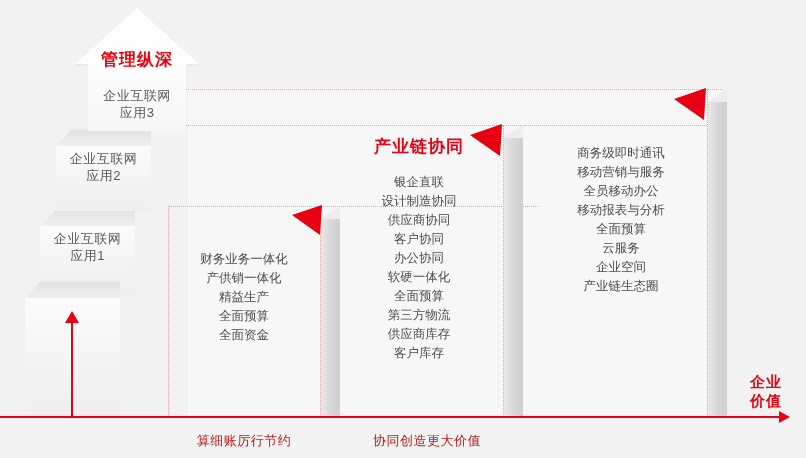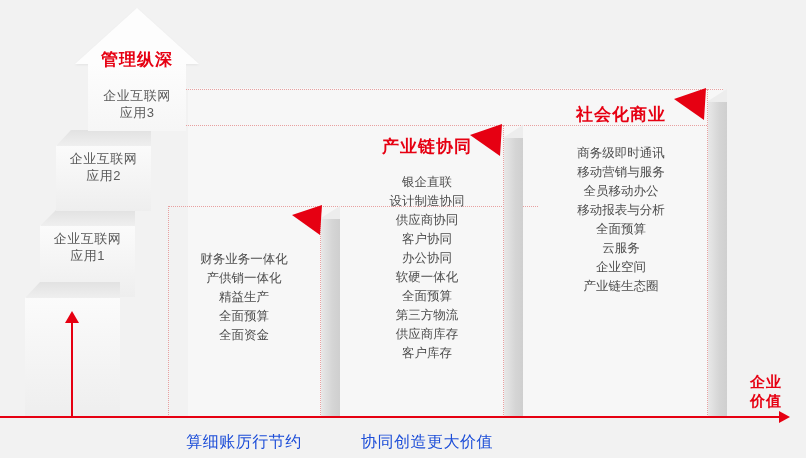--- a/index.html
+++ b/index.html
@@ -102,21 +102,21 @@
     border-right:7px solid transparent;
     border-bottom:12px solid #e60012;
   }
   .axis-label{
     position:absolute;color:#e60012;font-size:15px;font-weight:bold;
     line-height:19px;text-align:center;letter-spacing:1px;
   }
 
   
   .caption{
-    position:absolute;text-align:center;color:#1d4ed8;font-size:16px;
+    position:absolute;text-align:center;color:#b91c1c;font-size:13px;
     white-space:nowrap;letter-spacing:.5px;
   }
 </style>
 </head>
 <body>
 
 <div id="stage">
 
   <div class="panel-bg" style="left:188px;top:88px;width:535px;height:329px;"></div>
   <div class="panel-bg" style="left:188px;top:125px;width:535px;height:292px;"></div>
@@ -189,38 +189,37 @@
   <div class="col" style="left:168px;top:206px;width:152px;height:211px;">
     <div class="col-list" style="top:44px;">
       <div>财务业务一体化</div>
       <div>产供销一体化</div>
       <div>精益生产</div>
       <div>全面预算</div>
       <div>全面资金</div>
     </div>
   </div>
 
-  <div class="col" style="left:351px;top:125px;width:152px;height:292px;">
+  <div class="col" style="left:343px;top:125px;width:152px;height:292px;">
     <div class="col-title" style="top:10px;">产业链协同</div>
     <div class="col-list" style="top:48px;">
       <div>银企直联</div>
       <div>设计制造协同</div>
       <div>供应商协同</div>
       <div>客户协同</div>
       <div>办公协同</div>
       <div>软硬一体化</div>
       <div>全面预算</div>
       <div>第三方物流</div>
       <div>供应商库存</div>
       <div>客户库存</div>
     </div>
   </div>
 
   <div class="col" style="left:535px;top:89px;width:172px;height:328px;">
-    <div class="col-title" style="top:14px;">社会化商业</div>
     <div class="col-list" style="top:55px;">
       <div>商务级即时通讯</div>
       <div>移动营销与服务</div>
       <div>全员移动办公</div>
       <div>移动报表与分析</div>
       <div>全面预算</div>
       <div>云服务</div>
       <div>企业空间</div>
       <div>产业链生态圈</div>
     </div>

